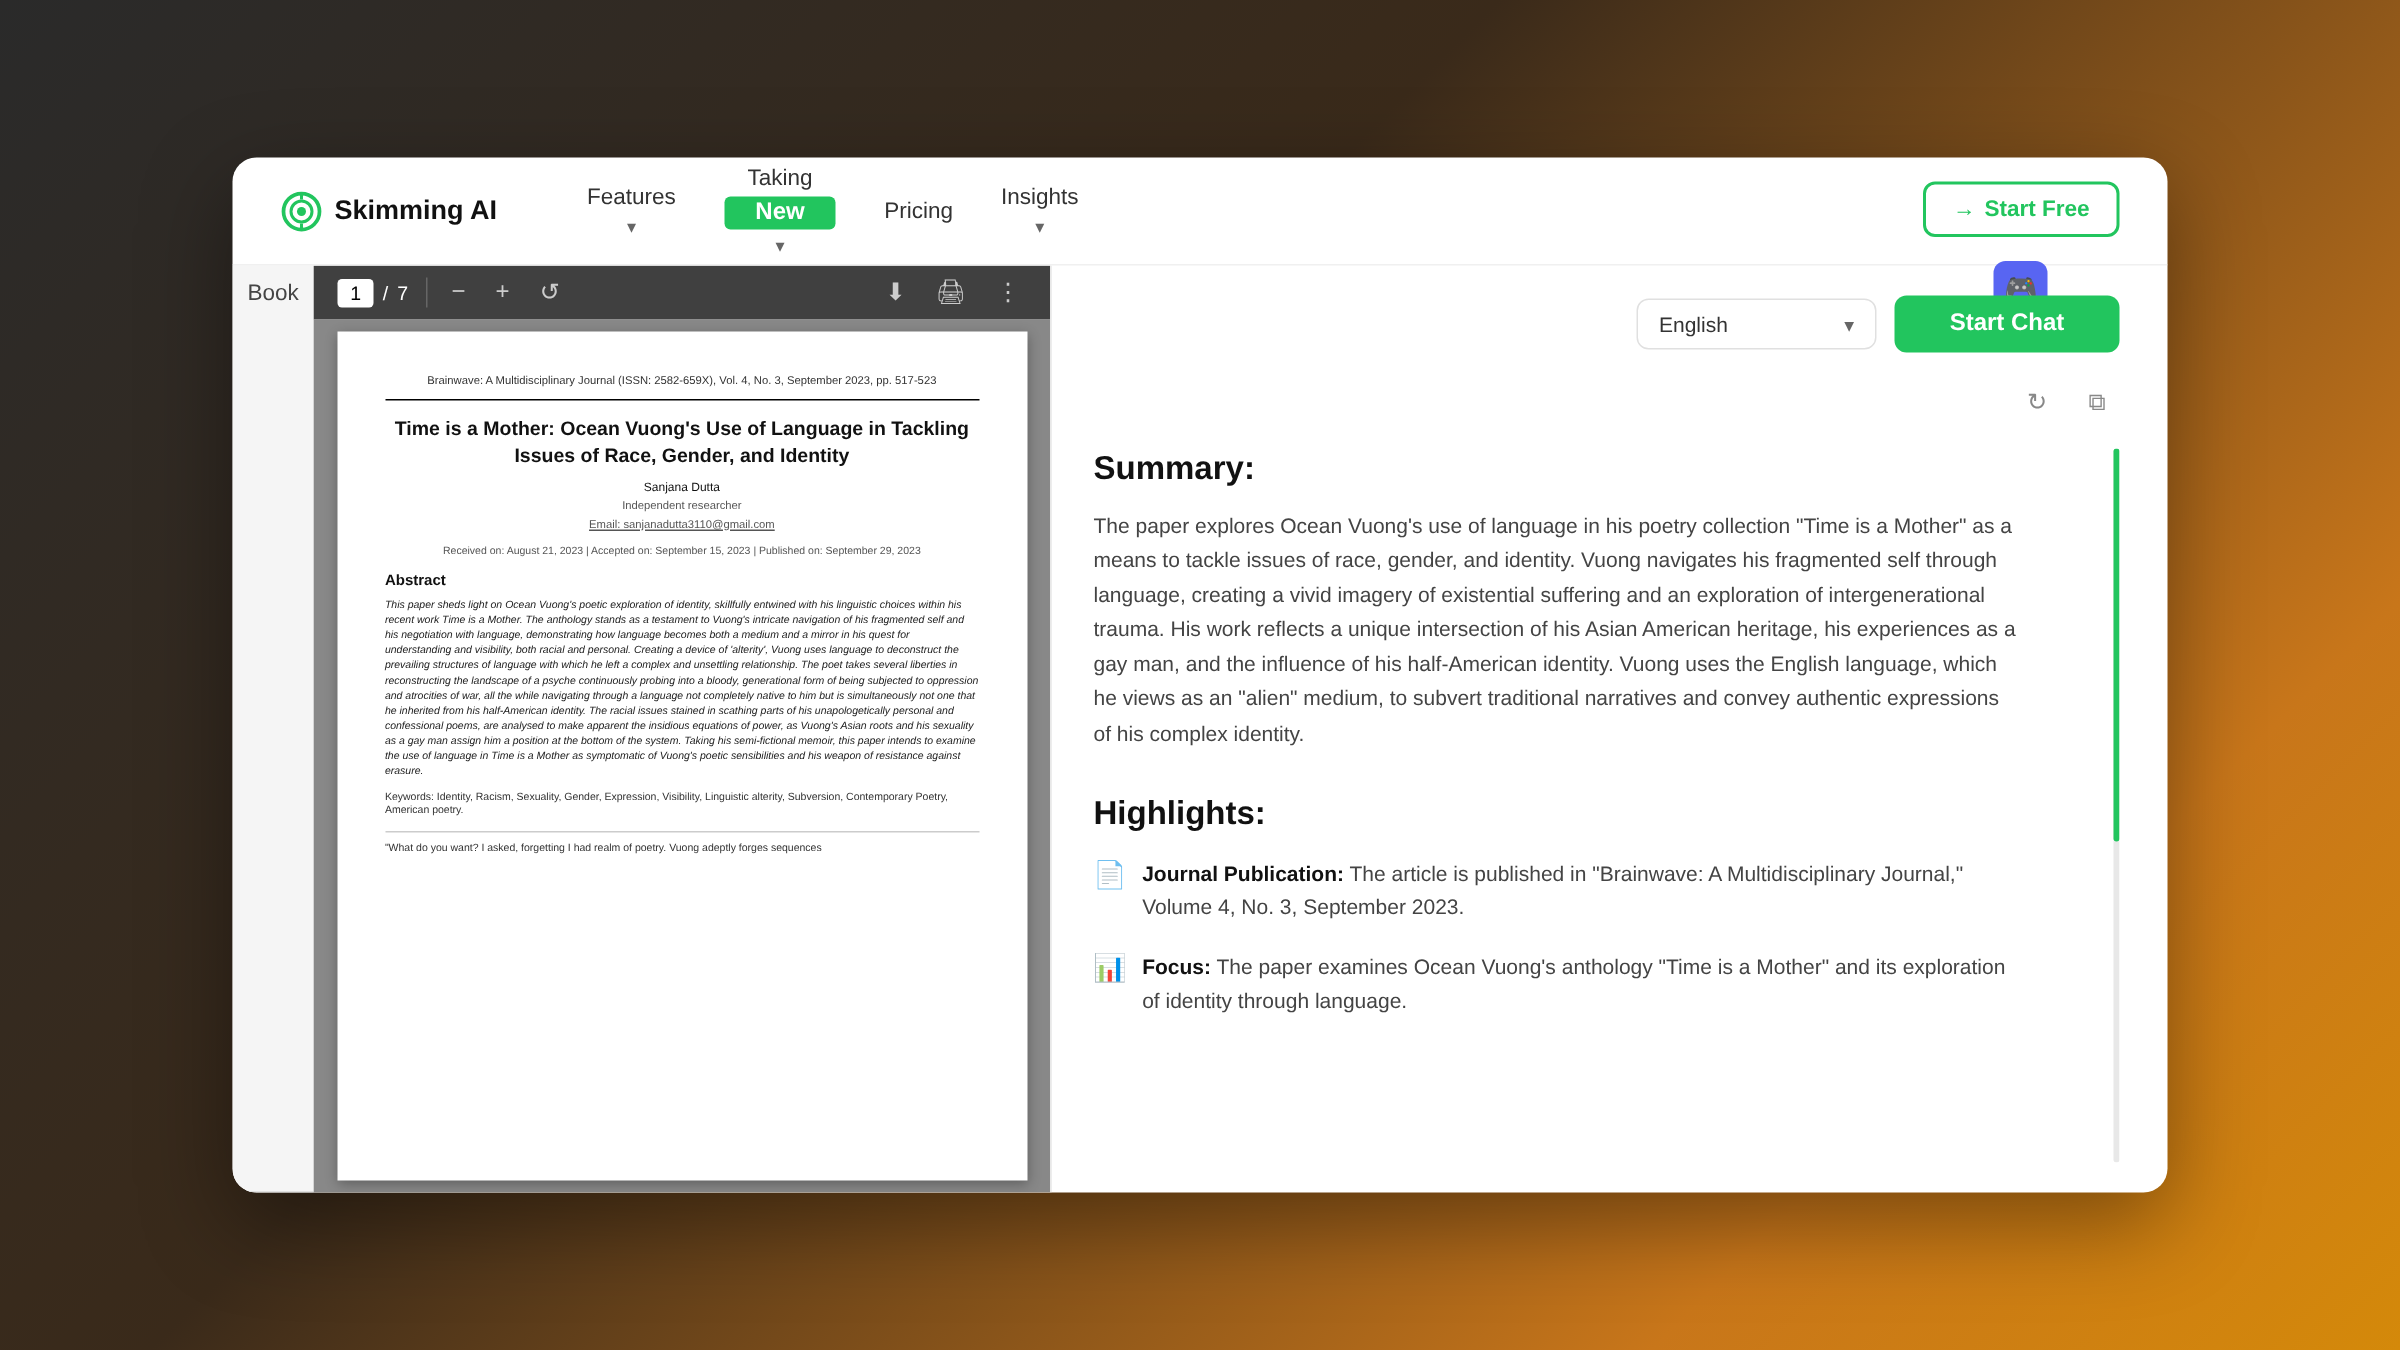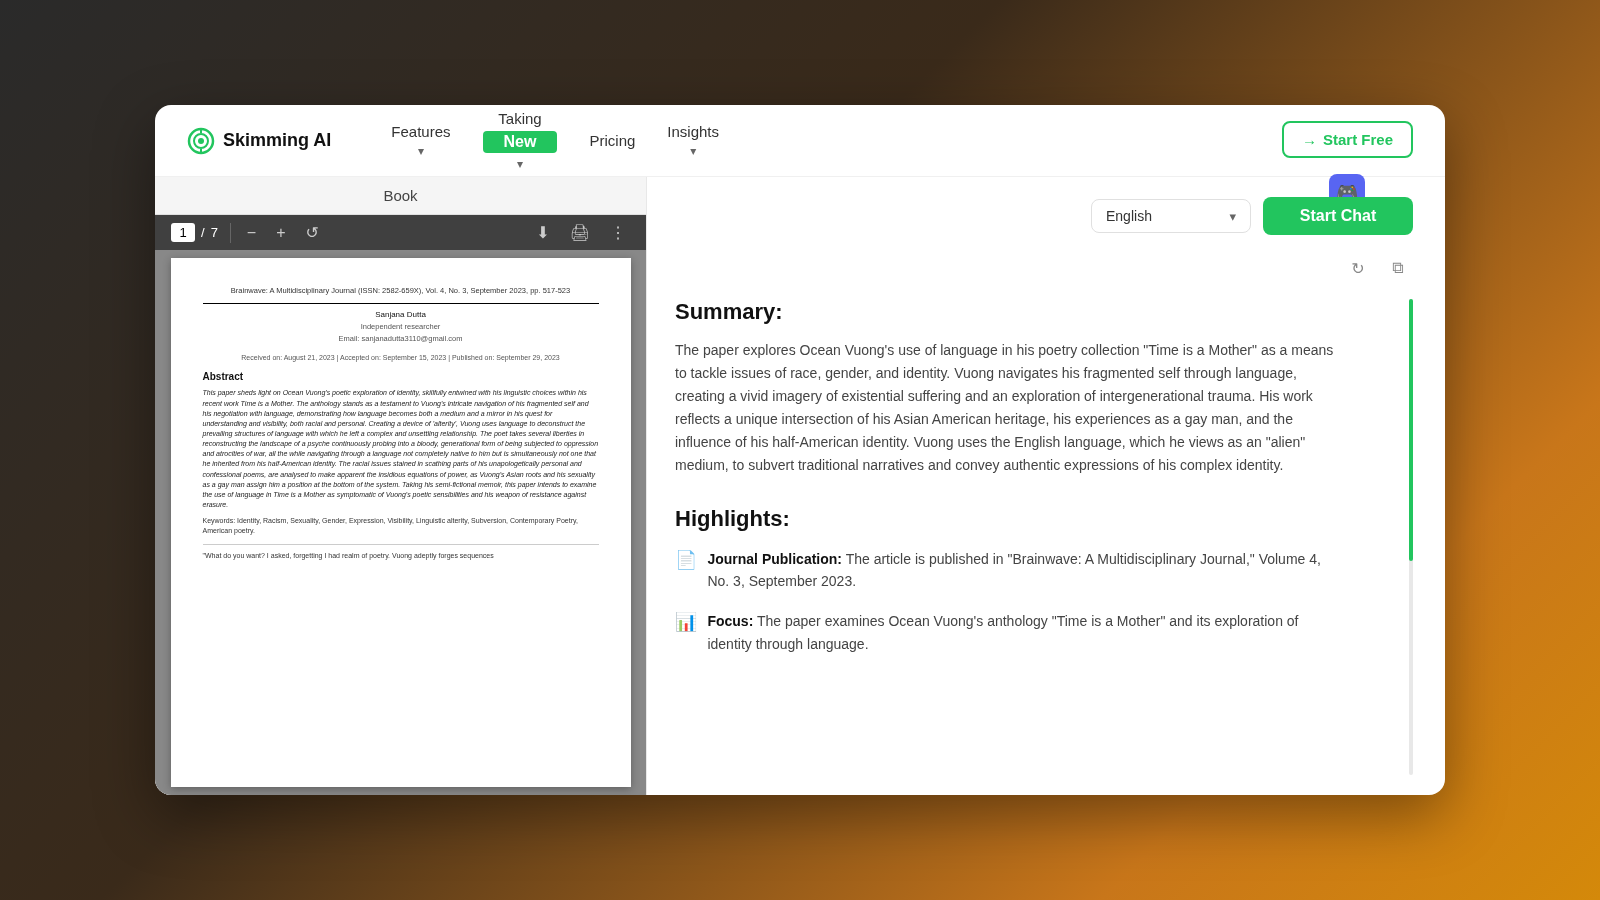--- a/index.html
+++ b/index.html
@@ -117,25 +117,25 @@
       font-size: 18px;
     }
     
     .main-content {
       display: flex;
       flex: 1;
       overflow: hidden;
     }
     
     .pdf-panel {
-      width: 492px;
+      width: 546px;
       flex-shrink: 0;
       border-right: 1px solid #e8e8e8;
       display: flex;
-      flex-direction: column;
+      flex-direction: row;
       background: #e8e8e8;
     }
     .pdf-label {
       text-align: center;
       padding: 10px;
       font-size: 15px;
       color: #444;
       background: #f5f5f5;
       border-bottom: 1px solid #e0e0e0;
     }
@@ -232,20 +232,21 @@
       text-align: center;
       font-size: 7.5px;
       color: #555;
       margin-bottom: 2px;
     }
     .pdf-author-email {
       text-align: center;
       font-size: 7.5px;
       color: #555;
       margin-bottom: 8px;
+      text-decoration: underline;
     }
     .pdf-dates {
       text-align: center;
       font-size: 7px;
       color: #555;
       margin-bottom: 8px;
     }
     .pdf-abstract-title {
       font-weight: bold;
       font-size: 10px;
@@ -464,20 +465,21 @@
           <div class="pdf-toolbar-right">
             <span class="pdf-tool-btn">⬇</span>
             <span class="pdf-tool-btn">🖨</span>
             <span class="pdf-tool-btn">⋮</span>
           </div>
         </div>
         <div class="pdf-content">
           <div class="pdf-page">
             <div class="pdf-journal-info">Brainwave: A Multidisciplinary Journal (ISSN: 2582-659X), Vol. 4, No. 3, September 2023, pp. 517-523</div>
             <hr class="pdf-divider">
+            <div class="pdf-title">Time is a Mother: Ocean Vuong's Use of Language in Tackling Issues of Race, Gender, and Identity</div>
             <div class="pdf-author">Sanjana Dutta</div>
             <div class="pdf-author-role">Independent researcher</div>
             <div class="pdf-author-email">Email: sanjanadutta3110@gmail.com</div>
             <div class="pdf-dates">Received on: August 21, 2023 | Accepted on: September 15, 2023 | Published on: September 29, 2023</div>
             <div class="pdf-abstract-title">Abstract</div>
             <div class="pdf-abstract-text">This paper sheds light on Ocean Vuong's poetic exploration of identity, skillfully entwined with his linguistic choices within his recent work Time is a Mother. The anthology stands as a testament to Vuong's intricate navigation of his fragmented self and his negotiation with language, demonstrating how language becomes both a medium and a mirror in his quest for understanding and visibility, both racial and personal. Creating a device of 'alterity', Vuong uses language to deconstruct the prevailing structures of language with which he left a complex and unsettling relationship. The poet takes several liberties in reconstructing the landscape of a psyche continuously probing into a bloody, generational form of being subjected to oppression and atrocities of war, all the while navigating through a language not completely native to him but is simultaneously not one that he inherited from his half-American identity. The racial issues stained in scathing parts of his unapologetically personal and confessional poems, are analysed to make apparent the insidious equations of power, as Vuong's Asian roots and his sexuality as a gay man assign him a position at the bottom of the system. Taking his semi-fictional memoir, this paper intends to examine the use of language in Time is a Mother as symptomatic of Vuong's poetic sensibilities and his weapon of resistance against erasure.</div>
             <div class="pdf-keywords">Keywords: Identity, Racism, Sexuality, Gender, Expression, Visibility, Linguistic alterity, Subversion, Contemporary Poetry, American poetry.</div>
             <div class="pdf-quote">"What do you want? I asked, forgetting I had          realm of poetry. Vuong adeptly forges sequences</div>
           </div>
         </div>

